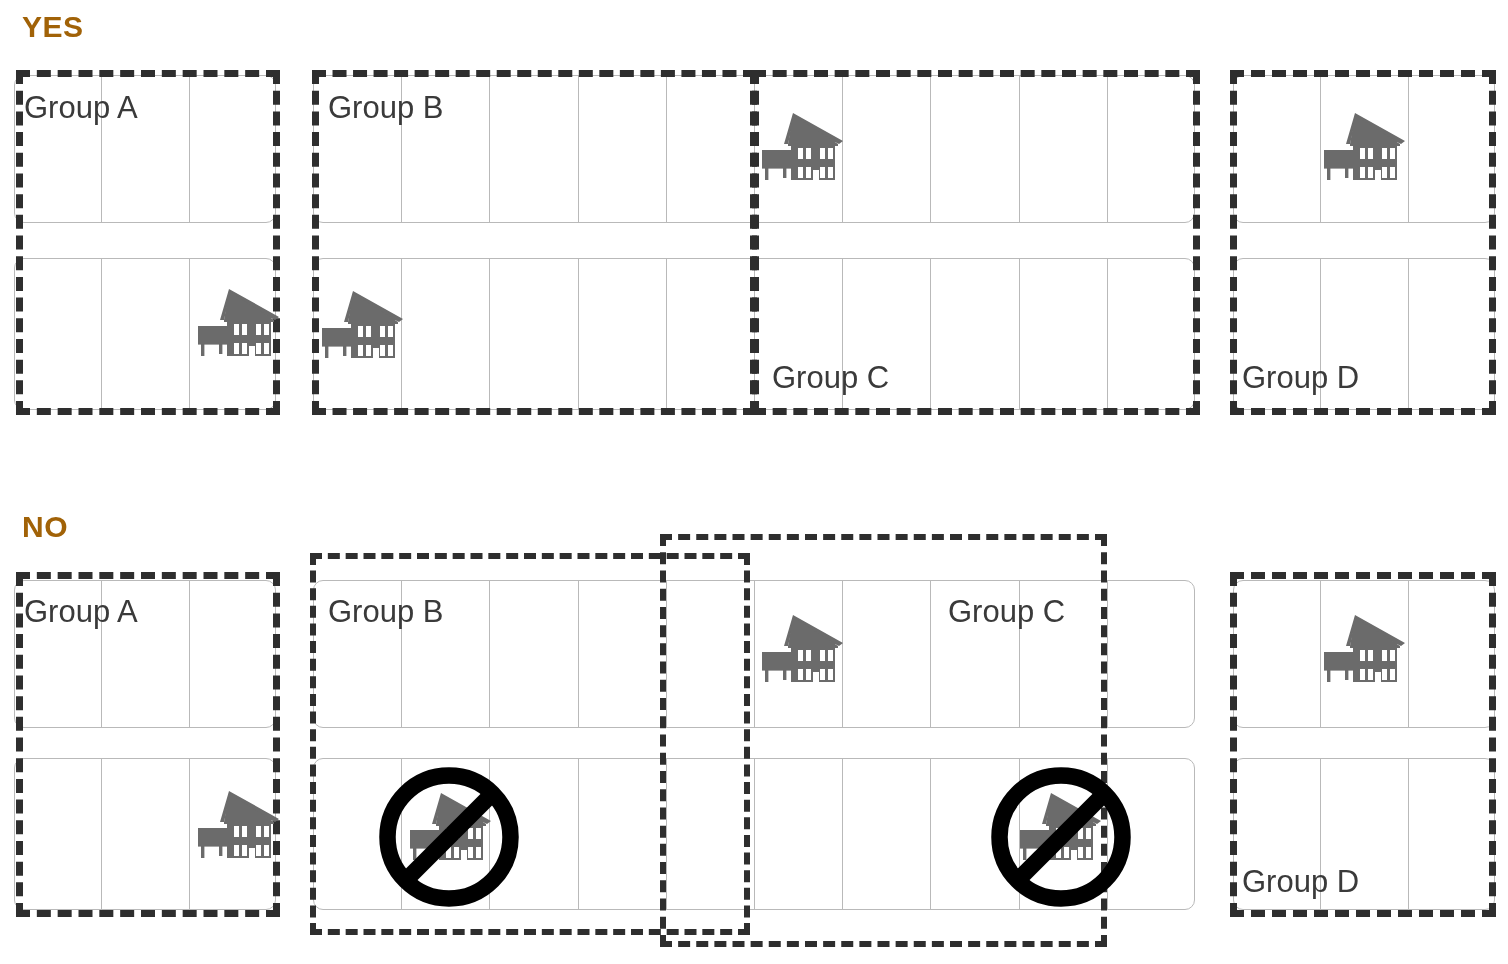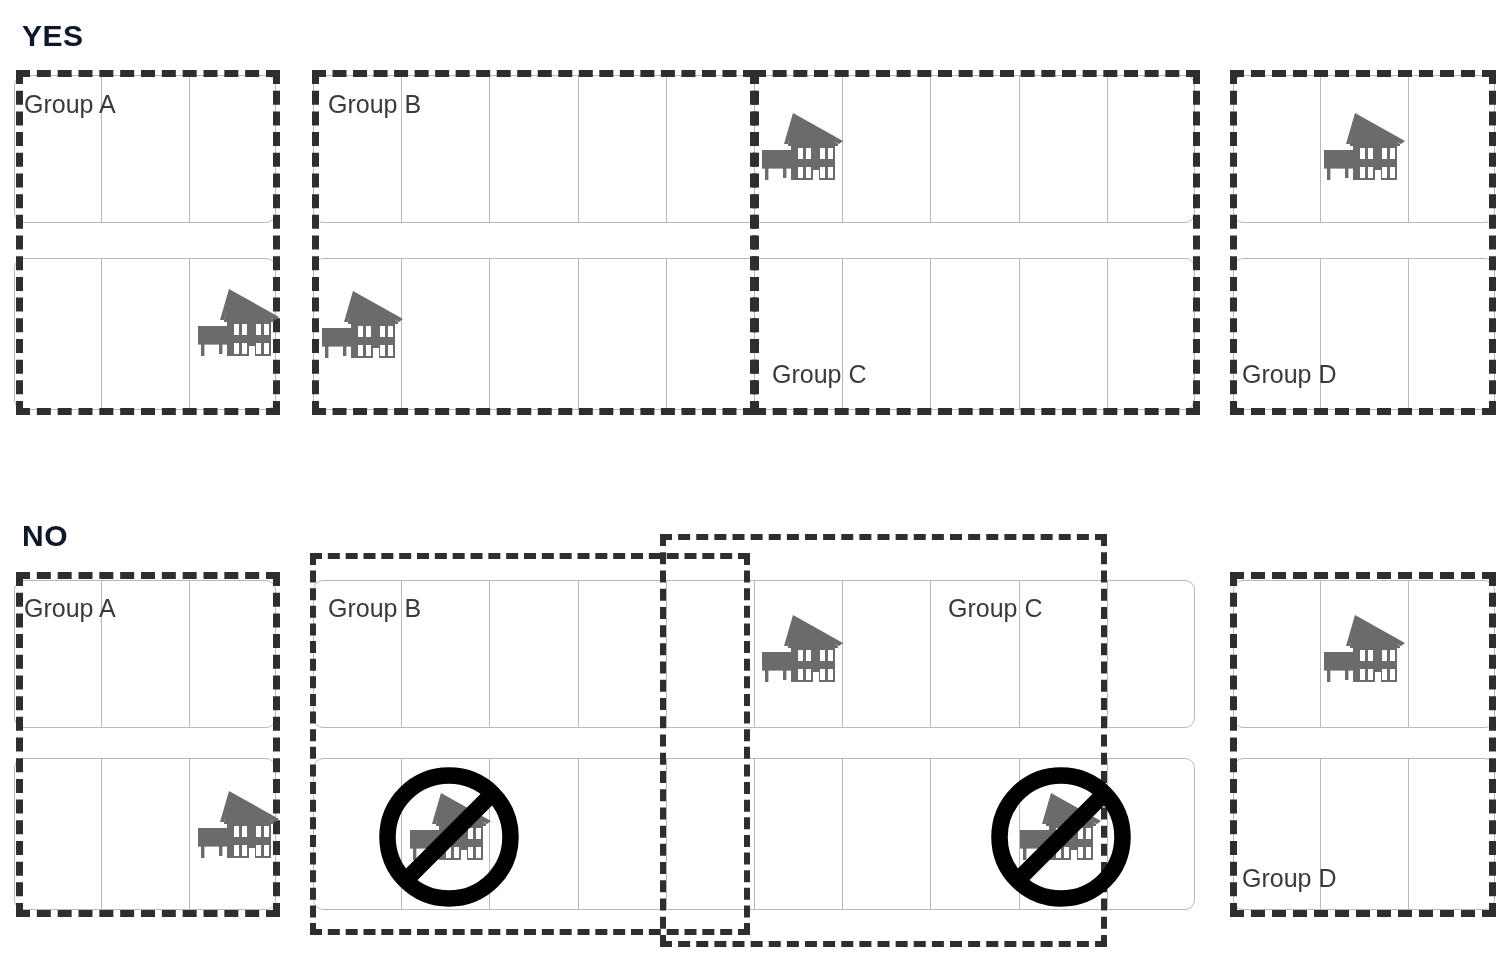--- a/index.html
+++ b/index.html
@@ -21,23 +21,22 @@
     width: 1508px;
     height: 964px;
   }
 
   
   .section-title {
     position: absolute;
     font-weight: bold;
     font-size: 30px;
     letter-spacing: 0.5px;
-    color: #0f172a;
+    color: #a16207;
     line-height: 1;
-    margin-top: 9px;
   }
 
   
   .parcel-row {
     position: absolute;
     box-sizing: border-box;
     border: 1.4px solid #b9b9b9;
     border-radius: 10px;
     background: #ffffff;
     display: flex;
@@ -47,21 +46,21 @@
     border-right: 1.4px solid #b9b9b9;
     position: relative;
     flex: 0 0 auto;
     height: 100%;
   }
   .parcel-cell:last-child { border-right: none; }
 
   
   .group-label {
     position: absolute;
-    font-size: 25px;
+    font-size: 31px;
     color: #3a3a3a;
     line-height: 1;
     white-space: nowrap;
   }
 
   
   .group-box {
     position: absolute;
     box-sizing: border-box;
     background: transparent;

